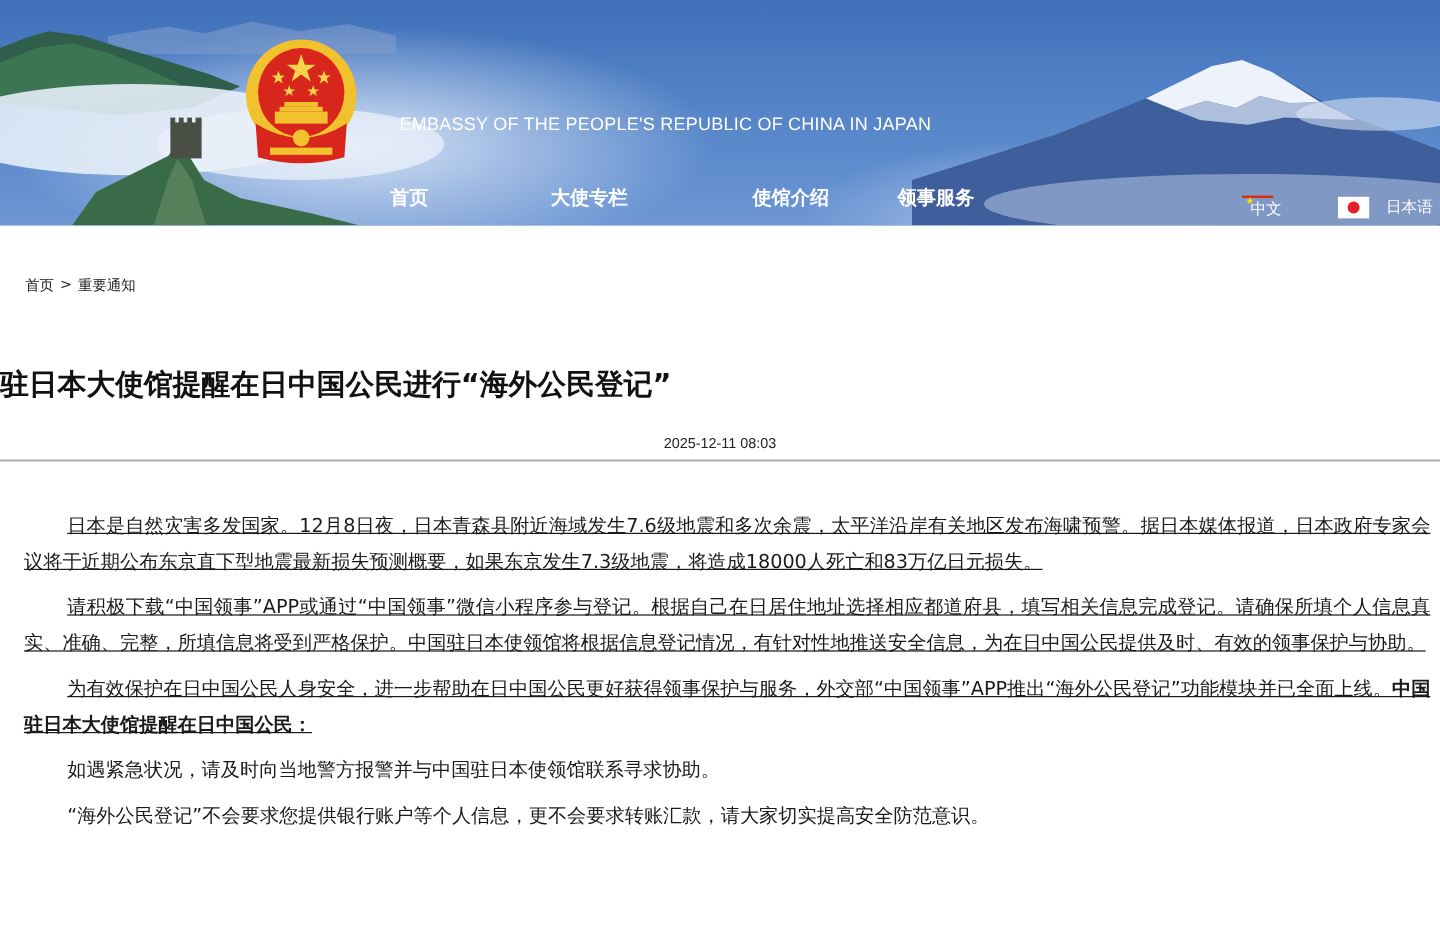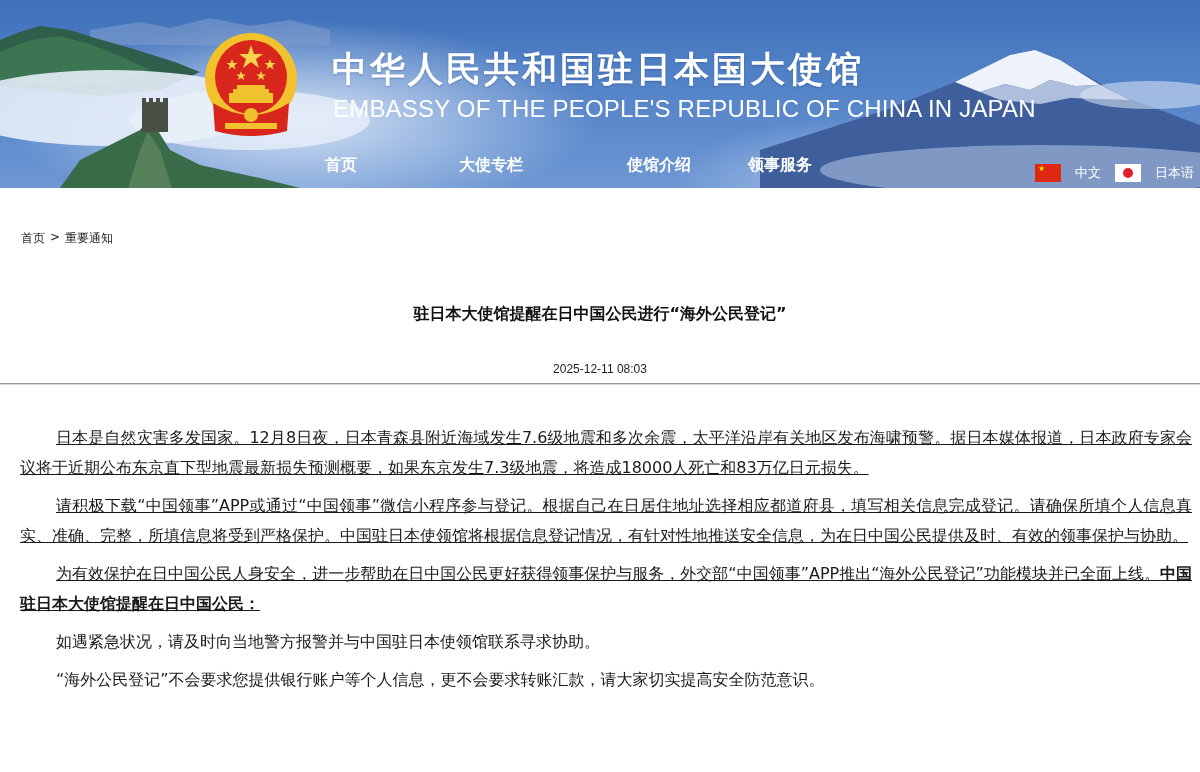--- a/index.html
+++ b/index.html
@@ -19,21 +19,21 @@
   .banner svg.scenery { position: absolute; left: 0; top: 0; }
   .emblem { position: absolute; left: 203px; top: 31px; width: 96px; height: 106px; }
   .site-title {
     position: absolute; left: 332px; top: 46px;
     font-family: "DejaVu Sans", sans-serif; font-weight: bold; font-size: 35px;
     color: #ffffff; letter-spacing: 3px; text-shadow: 0 1px 2px rgba(30,60,120,0.35);
     white-space: nowrap;
   }
   .site-subtitle {
     position: absolute; left: 333px; top: 95px;
-    font-family: "Liberation Sans", sans-serif; font-size: 24px; color: #ffffff;
+    font-family: "Liberation Sans", sans-serif; font-size: 15px; color: #ffffff;
     letter-spacing: 0.2px; white-space: nowrap;
   }
   .nav { position: absolute; left: 0; top: 155px; height: 24px; width: 1200px; }
   .nav-item {
     position: absolute; top: 0; font-weight: bold; font-size: 16px; color: #ffffff;
     white-space: nowrap; cursor: pointer;
   }
   .lang {
     position: absolute; top: 163px; height: 20px; display: flex; align-items: center;
     font-size: 13px; color: #ffffff; cursor: pointer;
@@ -49,22 +49,22 @@
     content: "★"; position: absolute; left: 3px; top: 0px; font-size: 8px; color: #ffde00; line-height: 10px;
   }
 
   
   .breadcrumb {
     position: absolute; left: 21px; top: 230px; font-size: 12px; color: #222;
     display: flex; gap: 5px; white-space: nowrap;
   }
   .breadcrumb a { color: #222; text-decoration: none; cursor: pointer; }
   .article-title {
-    position: absolute; left: 0; width: 1200px; top: 304px; text-align: center;
-    font-weight: bold; font-size: 16px; color: #111; white-space: nowrap;
+    position: absolute; left: 0; width: 1200px; top: 304px; 
+    font-weight: bold; font-size: 24px; color: #111; white-space: nowrap;
   }
   .article-date {
     position: absolute; left: 0; width: 1200px; top: 362px; text-align: center;
     font-family: "Liberation Sans", sans-serif; font-size: 12px; color: #222;
   }
   .divider {
     position: absolute; left: 0; top: 383px; width: 1200px; height: 2px;
     background: #9a9a9a; border-bottom: 1px solid #d8d8d8;
   }
   .article-body {
@@ -116,31 +116,30 @@
     <polygon points="38,40 39.3,43.5 43,43.5 40,45.6 41.1,49 38,47 34.9,49 36,45.6 33,43.5 36.7,43.5" fill="#f7d44a"></polygon>
     <polygon points="58,40 59.3,43.5 63,43.5 60,45.6 61.1,49 58,47 54.9,49 56,45.6 53,43.5 56.7,43.5" fill="#f7d44a"></polygon>
     <rect x="30" y="58" width="36" height="4" fill="#f2c12e"></rect>
     <rect x="34" y="54" width="28" height="4" fill="#f2c12e"></rect>
     <rect x="26" y="62" width="44" height="10" fill="#f2c12e"></rect>
     <path d="M10 72 Q48 96 86 72 L84 100 Q48 110 12 100 Z" fill="#d8261c"></path>
     <circle cx="48" cy="84" r="7" fill="#f2c12e"></circle>
     <rect x="22" y="92" width="52" height="6" fill="#f2c12e"></rect>
   </svg>
 
-  <div class="site-title">中华人民共和国驻日本国大使馆</div>
   <div class="site-subtitle">EMBASSY OF THE PEOPLE'S REPUBLIC OF CHINA IN JAPAN</div>
 
   <nav class="nav">
     <span class="nav-item" style="left:325px;">首页</span>
     <span class="nav-item" style="left:459px;">大使专栏</span>
     <span class="nav-item" style="left:627px;">使馆介绍</span>
     <span class="nav-item" style="left:748px;">领事服务</span>
   </nav>
 
-  <div class="lang" style="left:1035px;">
+  <div class="lang" style="left:1035px;flex-direction:column;">
     <span class="flag flag-cn"></span>
     <span>中文</span>
   </div>
   <div class="lang" style="left:1115px;font-family:Liberation Serif, serif;">
     <span class="flag flag-jp"></span>
     <span>日本语</span>
   </div>
 </div>
 
 <div class="breadcrumb">

